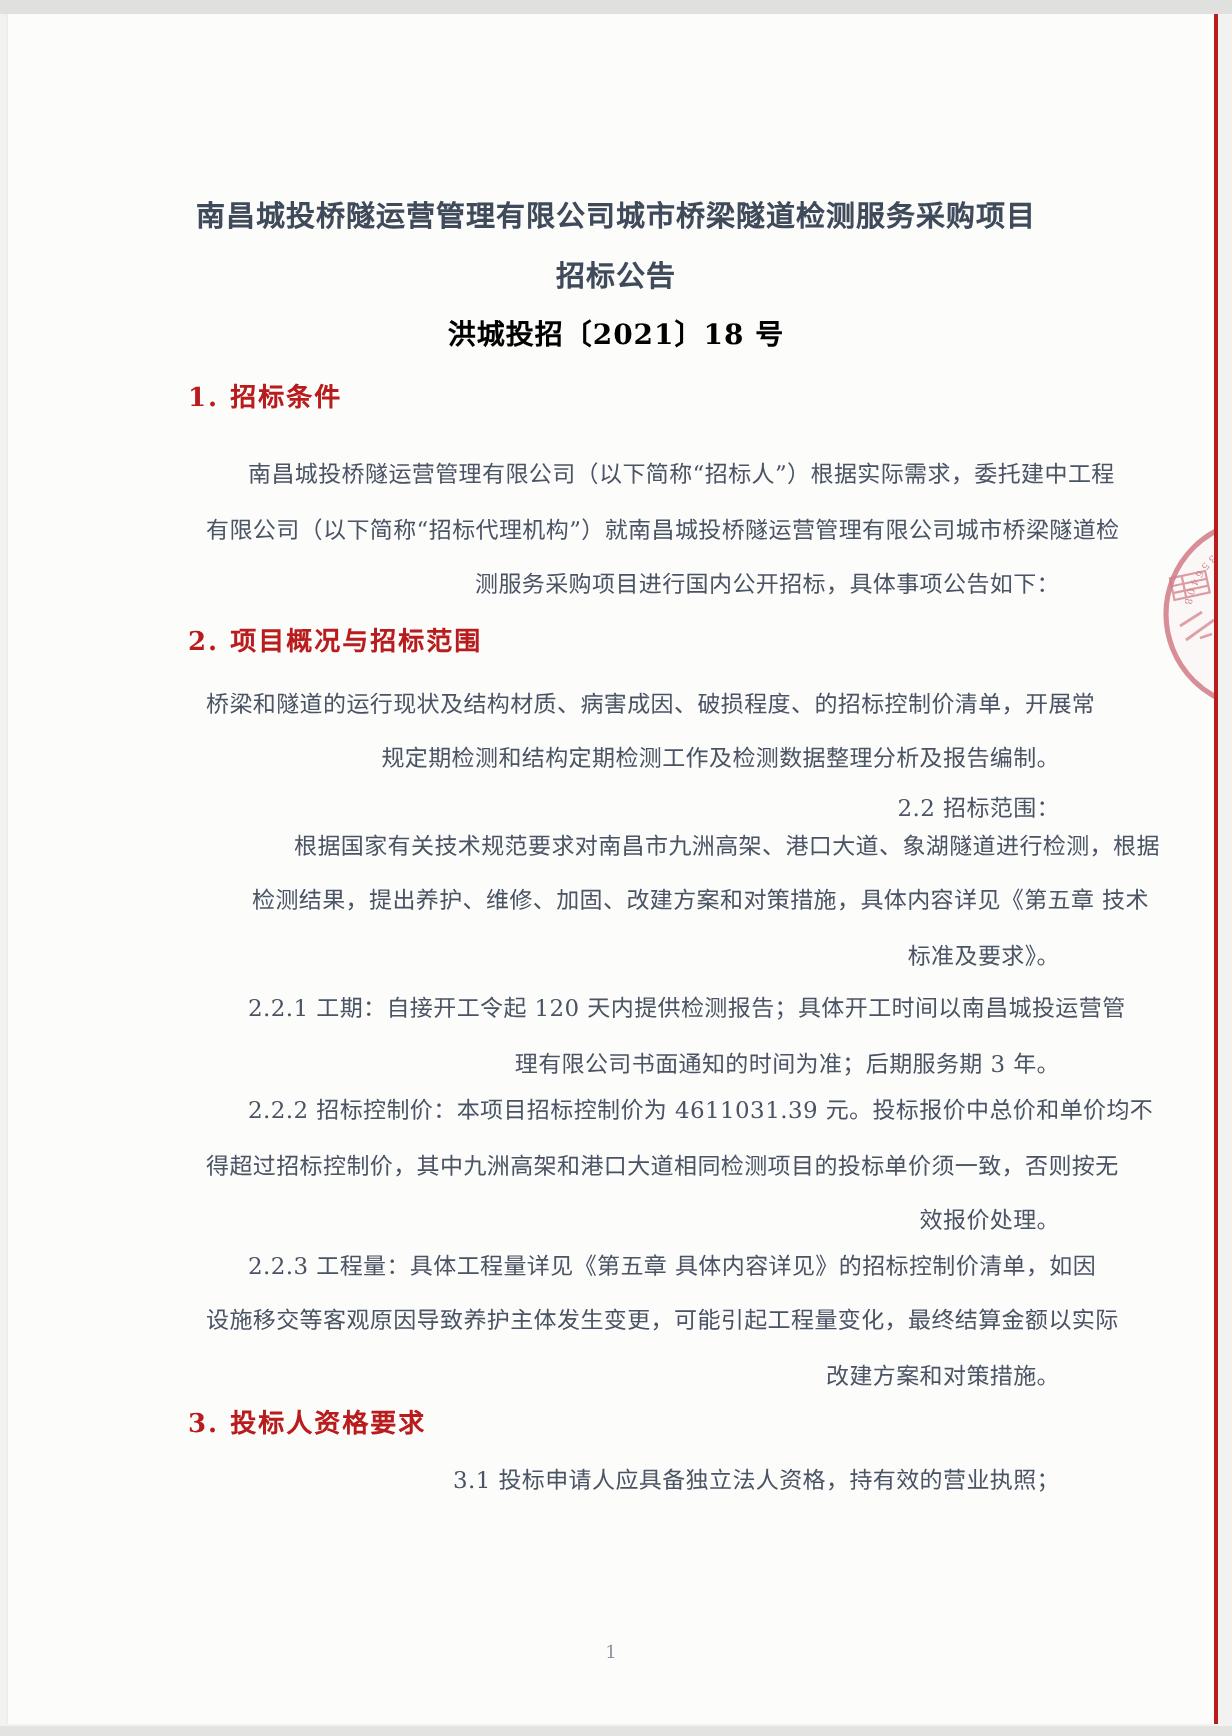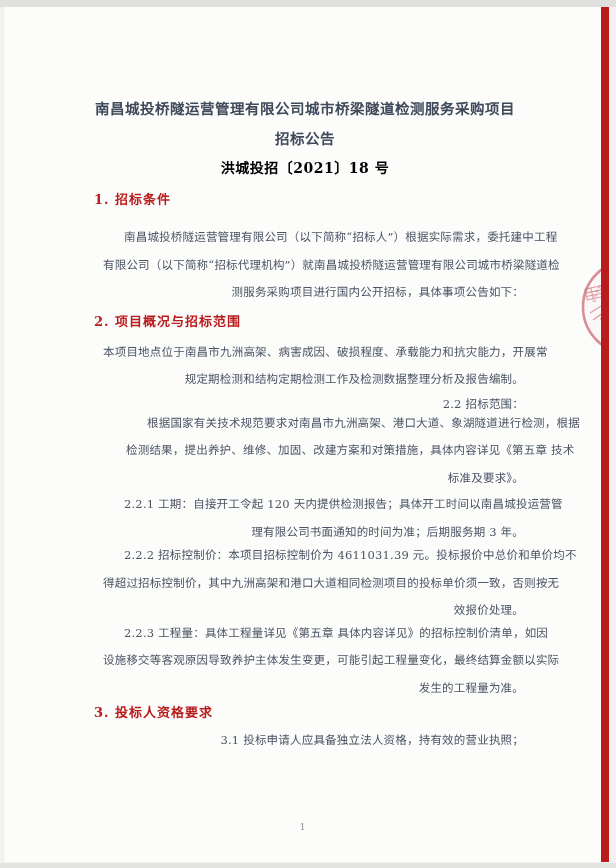--- a/index.html
+++ b/index.html
@@ -15,21 +15,21 @@
     position:absolute;left:0;top:0;width:616px;height:7px;
     background:#e0e0df;
   }
   .bottom-strip{
     position:absolute;left:0;bottom:0;width:616px;height:5px;
     background:#e3e3e2;
   }
   .page{
     position:absolute;left:3px;top:7px;width:606px;height:855px;
     background:#fcfcfb;
-    border-right:8px solid #b91c1c;
+    border-right:2px solid #b91c1c;
     border-left:1px solid #ededec;
     overflow:hidden;
     box-sizing:border-box;
   }
   .content{
     padding:87px 77px 0 90px;
     color:#4a5464;
   }
   .title{
     text-align:center;
@@ -109,21 +109,21 @@
 
       <div class="h" id="h1">1. 招标条件</div>
       <div class="block" id="b0">
         <div class="line indent">南昌城投桥隧运营管理有限公司（以下简称“招标人”）根据实际需求，委托建中工程</div>
         <div class="line">有限公司（以下简称“招标代理机构”）就南昌城投桥隧运营管理有限公司城市桥梁隧道检</div>
         <div class="line">测服务采购项目进行国内公开招标，具体事项公告如下：</div>
       </div>
 
       <div class="h" id="h2">2. 项目概况与招标范围</div>
       <div class="block" id="b1">
-        <div class="line">本项目地点位于南昌市九洲高架、病害成因、破损程度、承载能力和抗灾能力，开展常</div>
+        <div class="line">桥梁和隧道的运行现状及结构材质、病害成因、破损程度、的招标控制价清单，开展常</div>
         <div class="line">规定期检测和结构定期检测工作及检测数据整理分析及报告编制。</div>
       </div>
       <div class="block" id="b2">
         <div class="line indent">2.2 招标范围：</div>
       </div>
       <div class="block" id="b3">
         <div class="line indent">根据国家有关技术规范要求对南昌市九洲高架、港口大道、象湖隧道进行检测，根据</div>
         <div class="line">检测结果，提出养护、维修、加固、改建方案和对策措施，具体内容详见《第五章  技术</div>
         <div class="line">标准及要求》。</div>
       </div>
@@ -132,21 +132,21 @@
         <div class="line">理有限公司书面通知的时间为准；后期服务期 3 年。</div>
       </div>
       <div class="block" id="b5">
         <div class="line indent">2.2.2 招标控制价：本项目招标控制价为 4611031.39 元。投标报价中总价和单价均不</div>
         <div class="line">得超过招标控制价，其中九洲高架和港口大道相同检测项目的投标单价须一致，否则按无</div>
         <div class="line">效报价处理。</div>
       </div>
       <div class="block" id="b6">
         <div class="line indent">2.2.3 工程量：具体工程量详见《第五章  具体内容详见》的招标控制价清单，如因</div>
         <div class="line">设施移交等客观原因导致养护主体发生变更，可能引起工程量变化，最终结算金额以实际</div>
-        <div class="line">发生的工程量为准。</div>
+        <div class="line">改建方案和对策措施。</div>
       </div>
 
       <div class="h" id="h3">3. 投标人资格要求</div>
       <div class="block" id="b7">
         <div class="line indent">3.1 投标申请人应具备独立法人资格，持有效的营业执照；</div>
       </div>
 
     </div>
 
     <div class="pagenum">1</div>

